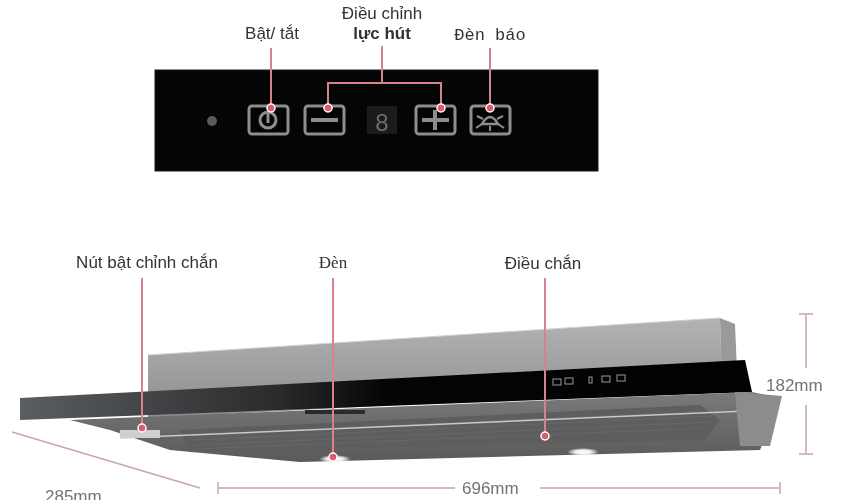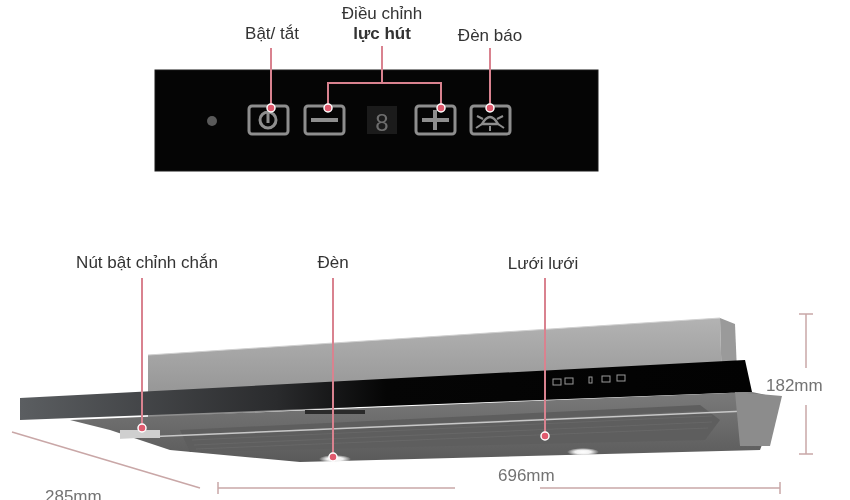--- a/index.html
+++ b/index.html
@@ -7,21 +7,21 @@
   .lbl{position:absolute;font-size:17px;color:#333;white-space:nowrap;transform:translateX(-50%);line-height:20px;}
   .dim{position:absolute;font-size:17px;color:#737373;white-space:nowrap;line-height:20px;}
   svg{position:absolute;left:0;top:0;}
 </style>
 </head>
 <body>
 
 <div class="lbl" style="left:272px;top:24px;">Bật/ tắt</div>
 <div class="lbl" style="left:382px;top:4px;">Điều chỉnh</div>
 <div class="lbl" style="left:382px;top:24px;font-weight:bold;">lực hút</div>
-<div class="lbl" style="left:490px;top:26px;">Đèn báo</div>
+<div class="lbl" style="left:490px;top:26px;font-family:Liberation Mono, monospace;">Đèn báo</div>
 
 <svg width="850" height="500" viewBox="0 0 850 500">
 
   <g>
     <rect x="155" y="70" width="443" height="101" fill="#050505"></rect>
     <rect x="155" y="70" width="443" height="101" fill="none" stroke="#1a1a1a"></rect>
 
     <circle cx="212" cy="121" r="5" fill="#5a5a5a"></circle>
 
     <g>
@@ -149,18 +149,18 @@
     <line x1="12" y1="432" x2="200" y2="488"></line>
 
     <line x1="218" y1="488" x2="455" y2="488"></line>
     <line x1="540" y1="488" x2="780" y2="488"></line>
     <line x1="218" y1="482" x2="218" y2="494"></line>
     <line x1="780" y1="482" x2="780" y2="494"></line>
   </g>
 </svg>
 
 <div class="lbl" style="left:147px;top:253px;">Nút bật chỉnh chắn</div>
-<div class="lbl" style="left:333px;top:253px;">Đèn</div>
-<div class="lbl" style="left:543px;top:254px;">Lưới lưới</div>
+<div class="lbl" style="left:333px;top:253px;font-family:Liberation Serif, serif;">Đèn</div>
+<div class="lbl" style="left:543px;top:254px;">Điều chắn</div>
 
 <div class="dim" style="left:766px;top:376px;">182mm</div>
 <div class="dim" style="left:45px;top:487px;">285mm</div>
-<div class="dim" style="left:462px;top:466px;margin-left:36px;">696mm</div>
+<div class="dim" style="left:462px;top:479px;">696mm</div>
 
 </body></html>

